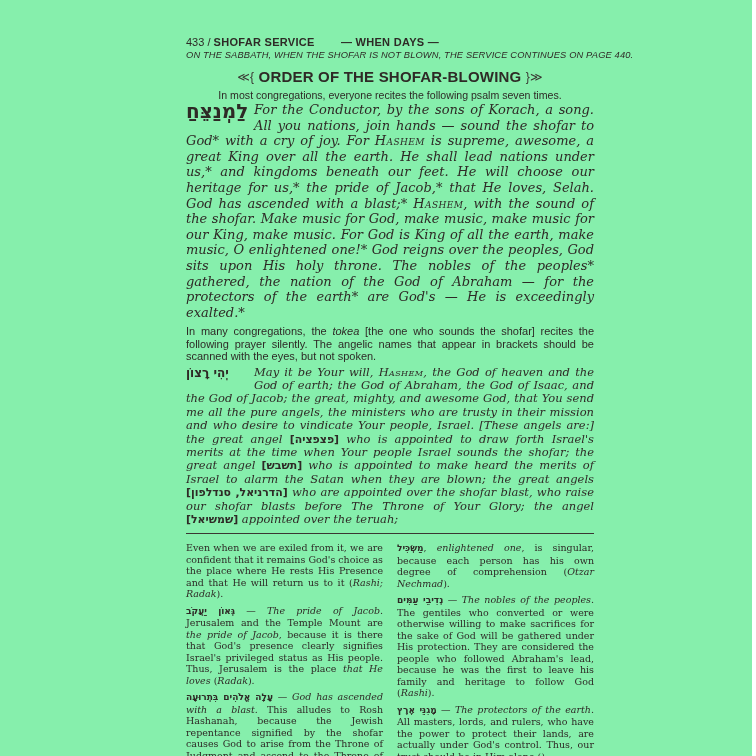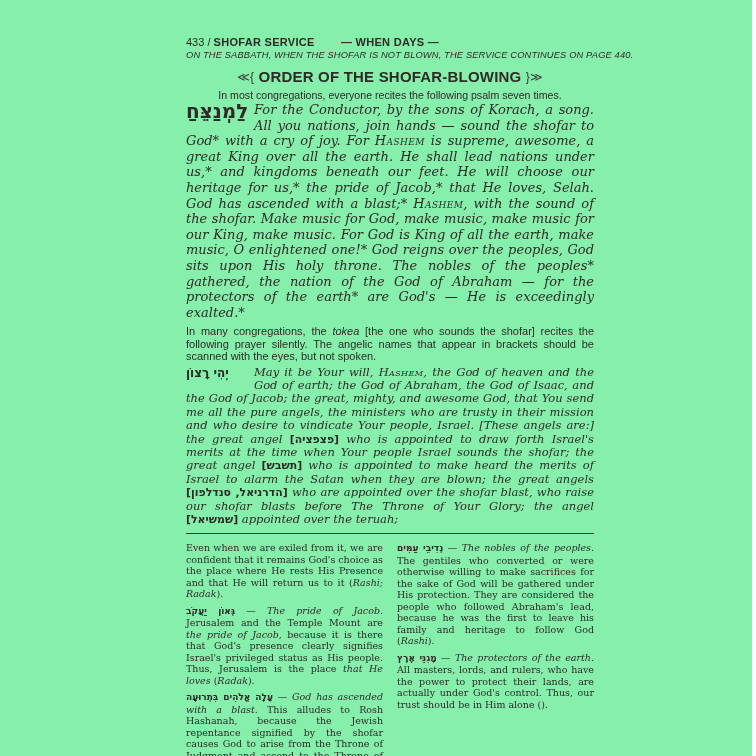--- a/index.html
+++ b/index.html
@@ -81,20 +81,21 @@
     <div class="rule"></div>
 
     <div class="columns">
       <div class="col">
         <p>Even when we are exiled from it, we are confident that it remains God's choice as the place where He rests His Presence and that He will return us to it (<i>Rashi; Radak</i>).</p>
         <p><span class="heb">גְּאוֹן יַעֲקֹב</span> — <i>The pride of Jacob.</i> Jerusalem and the Temple Mount are <i>the pride of Jacob</i>, because it is there that God's presence clearly signifies Israel's privileged status as His people. Thus, Jerusalem is the place <i>that He loves</i> (<i>Radak</i>).</p>
         <p><span class="heb">עָלָה אֱלֹהִים בִּתְרוּעָה</span> — <i>God has ascended with a blast.</i> This alludes to Rosh Hashanah, because the Jewish repentance signified by the shofar causes God to arise from the Throne of Judgment and ascend to the Throne of Mercy ( 29). In the context of this psalm, however, this verse refers to the Third Temple —  — where the service of the offerings will be marked by festive blasts of the shofar.</p>
 
       </div>
       <div class="col">
+        <p><span class="heb">מַשְׂכִּיל</span>, <i>enlightened one</i>, is singular, because each person has his own degree of comprehension (<i>Otzar Nechmad</i>).</p>
         <p><span class="heb">נְדִיבֵי עַמִּים</span> — <i>The nobles of the peoples.</i> The gentiles who converted or were otherwise willing to make sacrifices for the sake of God will be gathered under His protection. They are considered the people who followed Abraham's lead, because he was the first to leave his family and heritage to follow God (<i>Rashi</i>).</p>
         <p><span class="heb">מָגִנֵּי אֶרֶץ</span> — <i>The protectors of the earth.</i> All masters, lords, and rulers, who have the power to protect their lands, are actually under God's control. Thus, our trust should be in Him alone ().</p>
 
       </div>
     </div>
 
   </div>
 </div>
 
 </body></html>

